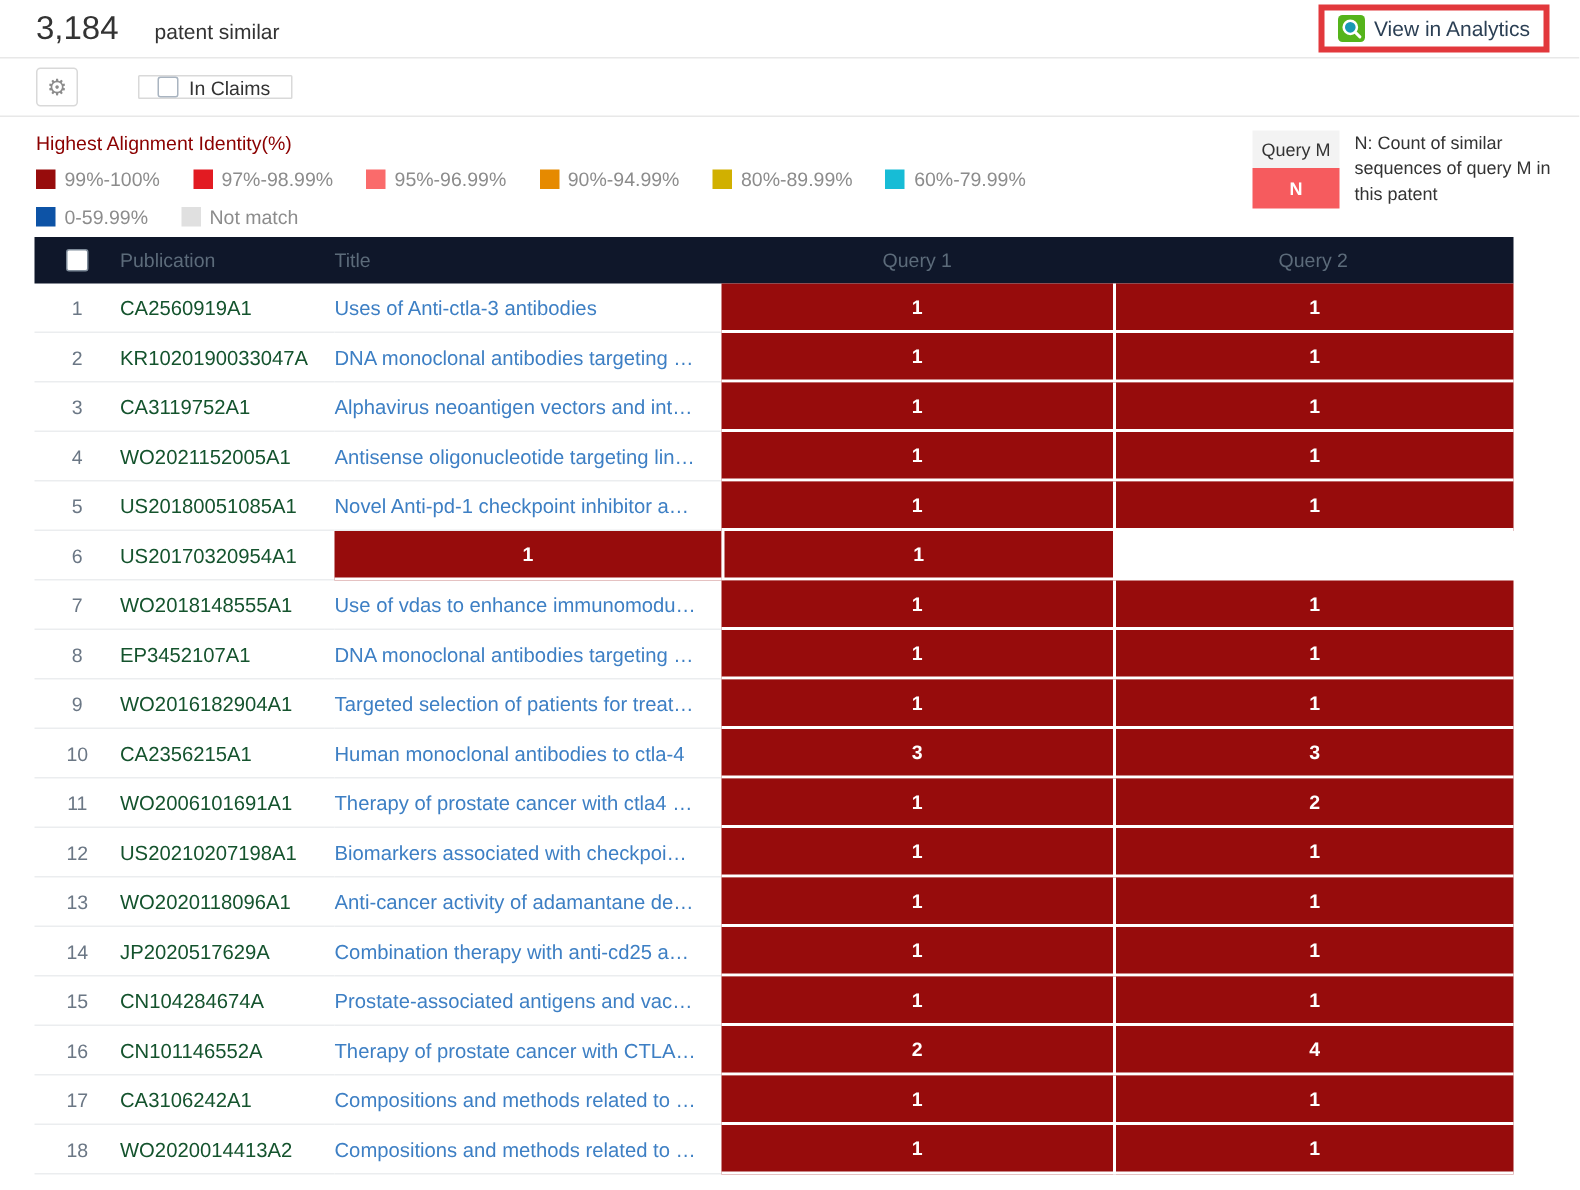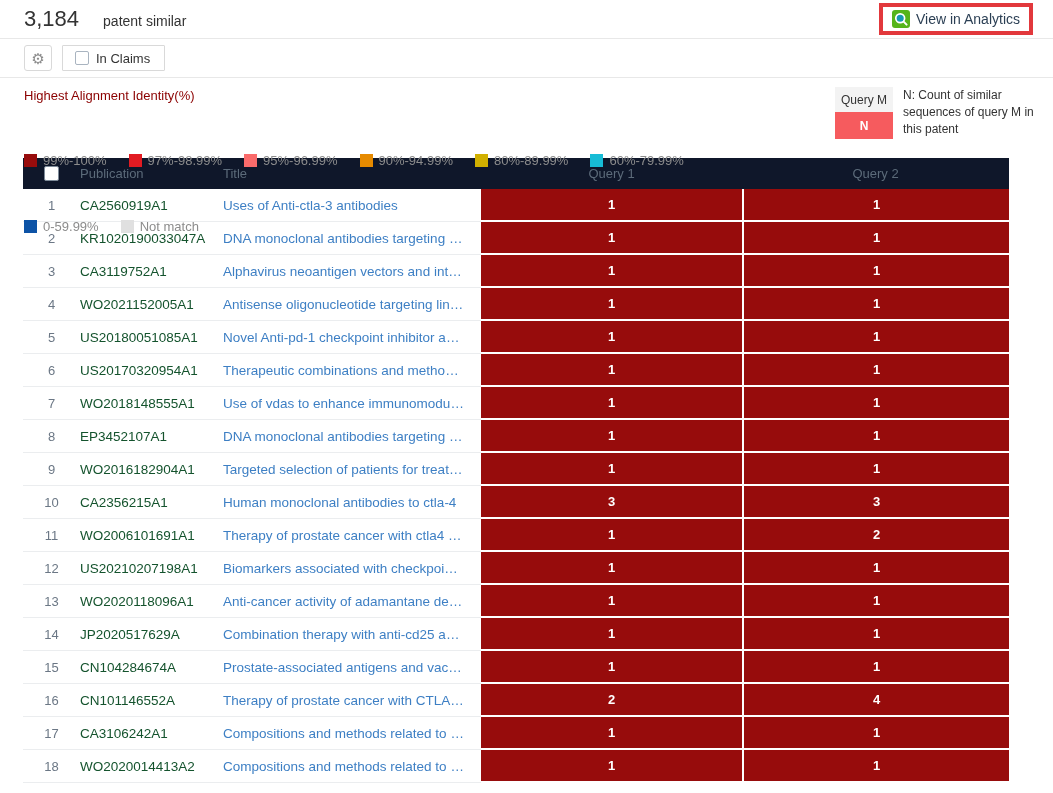--- a/index.html
+++ b/index.html
@@ -15,30 +15,30 @@
     padding: 3px 9px; display: flex; align-items: center; gap: 6px; background: #fff; }
   .analytics-label { font-size: 14px; color: #2b3f54; white-space: nowrap; cursor: pointer; }
   .analytics-icon { width: 18px; height: 18px; display: block; }
 
   
   .toolbar { height: 39px; border-bottom: 1px solid #e8e8e8; display: flex; align-items: center;
     gap: 10px; padding-left: 24px; }
   .gear-btn { width: 28px; height: 26px; border: 1px solid #d9d9d9; border-radius: 3px;
     background: #fff; display: flex; align-items: center; justify-content: center;
     color: #8c8c8c; font-size: 15px; line-height: 1; cursor: pointer; }
-  .inclaims-btn { height: 26px; border: 1px solid #d9d9d9; border-radius: 1px; background: #fff;
-    display: flex; align-items: center; gap: 7px; padding: 0 14px 0 12px; cursor: pointer; }
+  .inclaims-btn { height: 16px; border: 1px solid #d9d9d9; border-radius: 1px; background: #fff;
+    display: flex; align-items: center; gap: 7px; padding: 0 14px 0 12px; cursor: pointer; margin-left: 30px; }
   .checkbox { width: 14px; height: 14px; border: 1px solid #a9b4c0; border-radius: 2px; background: #fff; }
   .inclaims-label { font-size: 13px; color: #333; }
 
   
   .legend-section { position: relative; padding: 10px 12px 6px 24px; height: 80px; }
   .legend-title { font-size: 13px; color: #8b0000; margin-bottom: 9px; }
   .legend-rows { display: flex; flex-direction: column; gap: 10px; }
-  .legend-row { display: flex; gap: 22px; margin-top: 41px; }
+  .legend-row { display: flex; gap: 22px; }
   .legend-item { display: flex; align-items: center; gap: 6px; }
   .swatch { width: 13px; height: 13px; display: inline-block; }
   .legend-label { font-size: 13px; color: #8c8c8c; white-space: nowrap; }
 
   .example-wrap { position: absolute; top: 9px; right: 14px; display: flex; gap: 10px; }
   .example-box { width: 58px; }
   .example-head { height: 25px; background: #f3f3f3; display: flex; align-items: center;
     justify-content: center; font-size: 12px; color: #333; }
   .example-val { height: 27px; background: #f65b5e; display: flex; align-items: center;
     justify-content: center; font-size: 12px; font-weight: bold; color: #fff; }
@@ -193,21 +193,20 @@
     <div class="tcell c-idx">5</div>
     <div class="tcell c-pub">US20180051085A1</div>
     <div class="tcell c-title">Novel Anti-pd-1 checkpoint inhibitor a…</div>
     <div class="c-q q1" style="background: rgb(151, 12, 12);">1</div>
     <div class="c-q q2" style="background: rgb(151, 12, 12);">1</div>
   </div>
 
   <div class="trow">
     <div class="tcell c-idx">6</div>
     <div class="tcell c-pub">US20170320954A1</div>
-    <div class="tcell c-title">Therapeutic combinations and metho…</div>
     <div class="c-q q1" style="background: rgb(151, 12, 12);">1</div>
     <div class="c-q q2" style="background: rgb(151, 12, 12);">1</div>
   </div>
 
   <div class="trow">
     <div class="tcell c-idx">7</div>
     <div class="tcell c-pub">WO2018148555A1</div>
     <div class="tcell c-title">Use of vdas to enhance immunomodu…</div>
     <div class="c-q q1" style="background: rgb(151, 12, 12);">1</div>
     <div class="c-q q2" style="background: rgb(151, 12, 12);">1</div>

